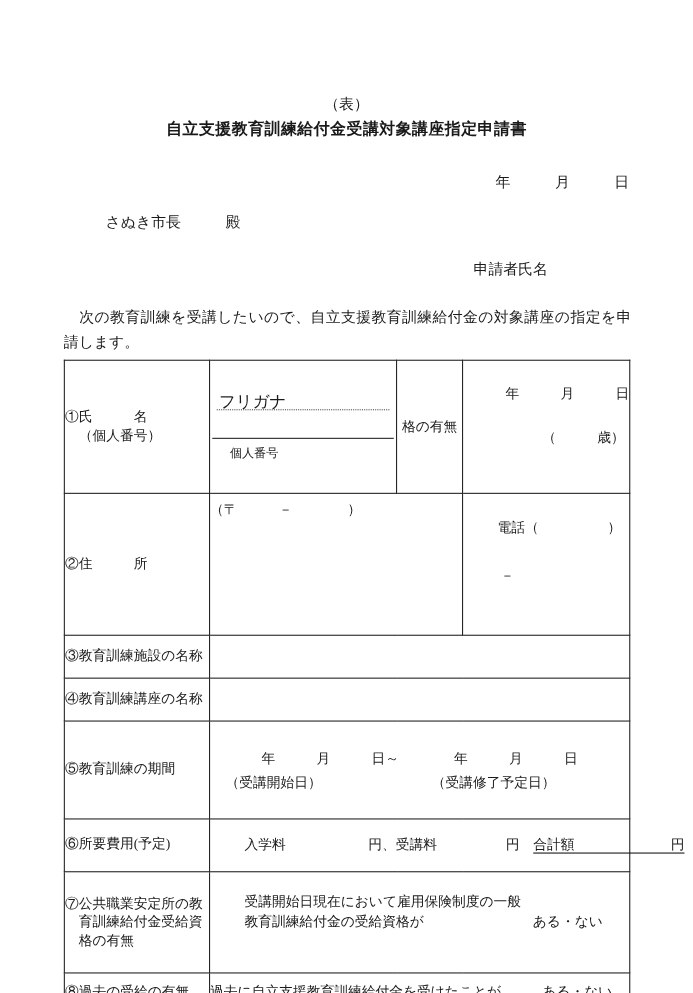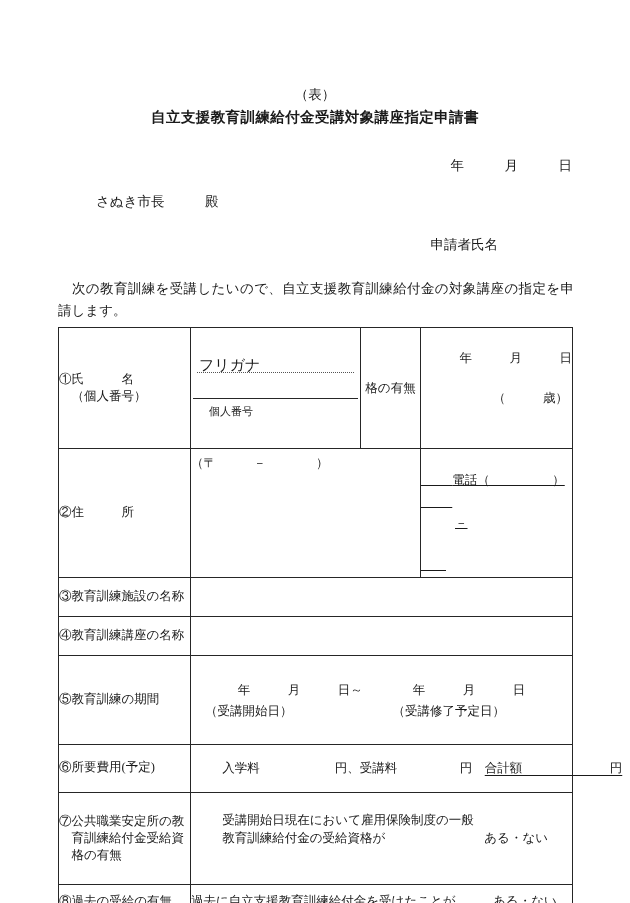--- a/index.html
+++ b/index.html
@@ -156,21 +156,20 @@
     white-space: pre;
   }
   .bd-val .age { display: block; padding-right: 4px; }
 
   .addr-top { white-space: pre; }
   .tel-cell {
     padding: 4px 6px;
     font-size: 12.5px;
     line-height: 1.7;
     white-space: pre;
-    text-decoration: underline;
   }
   .tel-dash { display: block; padding-left: 34px; }
 
   .period-line {
     display: block;
     text-align: center;
     white-space: pre;
     padding: 2px 0 0 0;
   }
   .period-sub {

